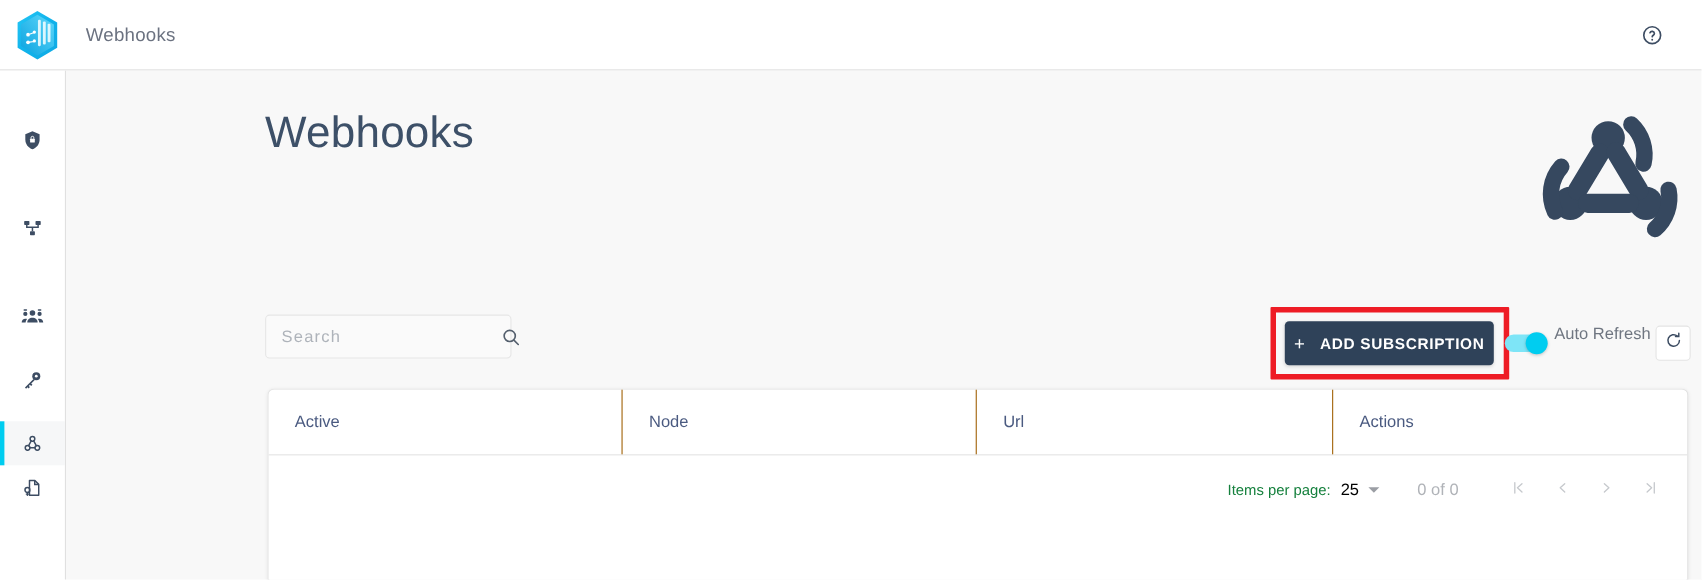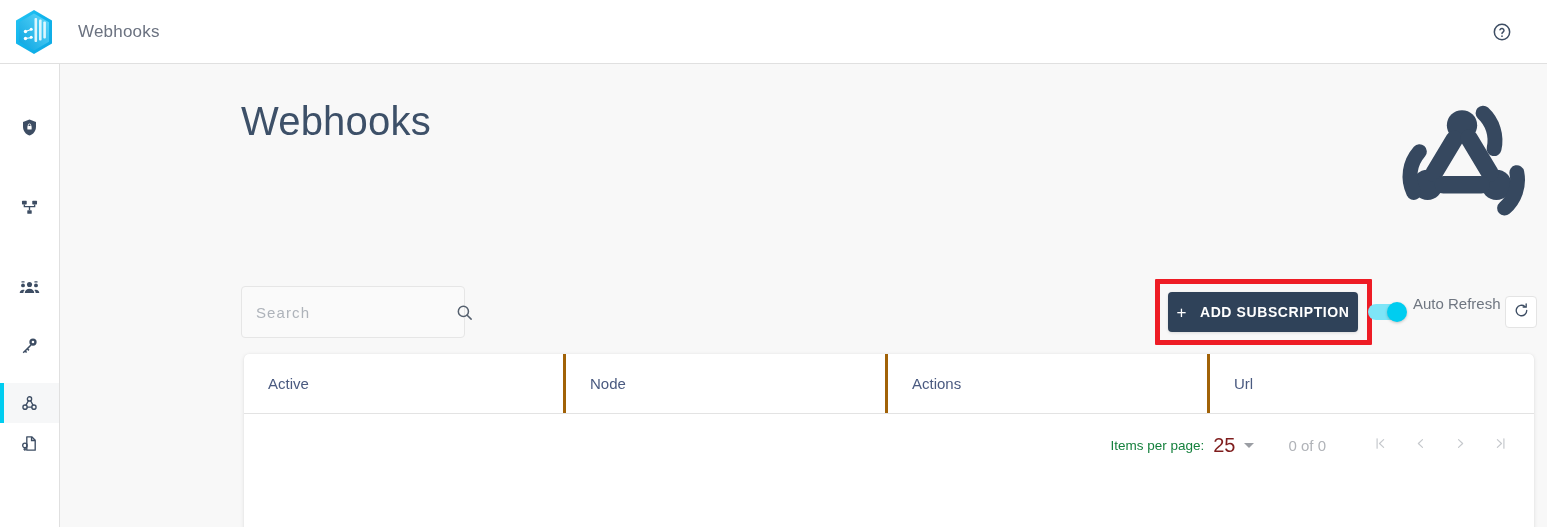--- a/index.html
+++ b/index.html
@@ -120,21 +120,21 @@
   .toolbar {
     position: absolute;
     left: 0; top: 210px;
     width: 1487px;
     height: 80px;
   }
   .search-box {
     position: absolute;
     left: 181px; top: 12px;
     width: 224px;
-    height: 52px;
+    height: 40px;
     background: #fafafa;
     border: 1px solid #e6e6e6;
     border-radius: 4px;
     display: flex;
     align-items: center;
     padding: 16px 14px;
   }
   .search-box input {
     flex: 1 1 auto;
     border: none;
@@ -246,21 +246,21 @@
     display: flex;
     height: 60px;
     border-bottom: 1px solid #e3e3e3;
   }
   .th {
     display: flex;
     align-items: center;
     font-size: 15px;
     color: #4a5a80;
     padding-left: 24px;
-    border-right: 3px solid #a16207;
+    border-right: 1px solid #a16207;
   }
   .th:last-child { border-right: none; }
   .th.c1 { width: 322px; }
   .th.c2 { width: 322px; }
   .th.c3 { width: 324px; }
   .th.c4 { flex: 1 1 auto; }
 
   .empty-row {
     height: 58px;
     display: flex;
@@ -275,22 +275,22 @@
     height: 62px;
     display: flex;
     align-items: center;
     justify-content: flex-end;
     padding-right: 14px;
     color: #b0b3b8;
     font-size: 13.5px;
   }
   .ipp-label { color: #15803d; margin-right: 9px; }
   .ipp-value {
-    color: #7f1d1d;
-    font-size: 20px;
+    color: #000000;
+    font-size: 15px;
     margin-right: 9px;
   }
   .ipp-select {
     display: flex;
     align-items: center;
     cursor: pointer;
     margin-right: 34px;
   }
   .caret {
     width: 0; height: 0;
@@ -490,22 +490,22 @@
         </span>
       </div>
 
     </div>
 
     <div class="table-card">
 
       <div class="thead">
         <div class="th c1">Active</div>
         <div class="th c2">Node</div>
+        <div class="th c3">Url</div>
         <div class="th c4">Actions</div>
-        <div class="th c3">Url</div>
       </div>
 
 
       <div class="paginator">
         <span class="ipp-label">Items per page:</span>
         <div class="ipp-select">
           <span class="ipp-value">25</span>
           <span class="caret"></span>
         </div>
         <span class="range-label">0 of 0</span>

